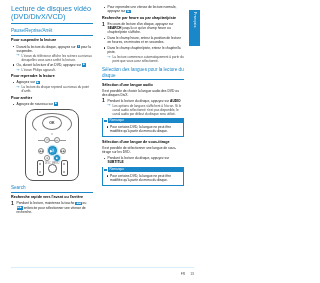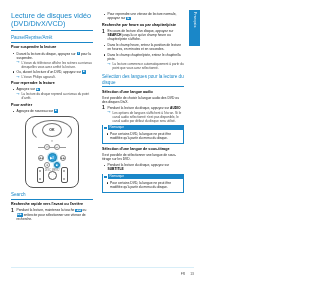--- a/index.html
+++ b/index.html
@@ -21,21 +21,21 @@
     display: block;
     transform: rotate(90deg);
     transform-origin: left top;
     position: absolute; left: 8px; top: 2px;
     white-space: nowrap;
     font-size: 3.6px; color: #fff; letter-spacing: .2px;
   }
 
   
   .col {
-    position: absolute; top: 12px;
+    position: absolute; top: 5px;
     width: 82px;
   }
   .col-left  { left: 11px; }
   .col-right { left: 102px; }
 
   
   .h1 {
     color: #1a87c8;
     font-size: 7.2px; line-height: 8.4px;
     font-weight: 400;

